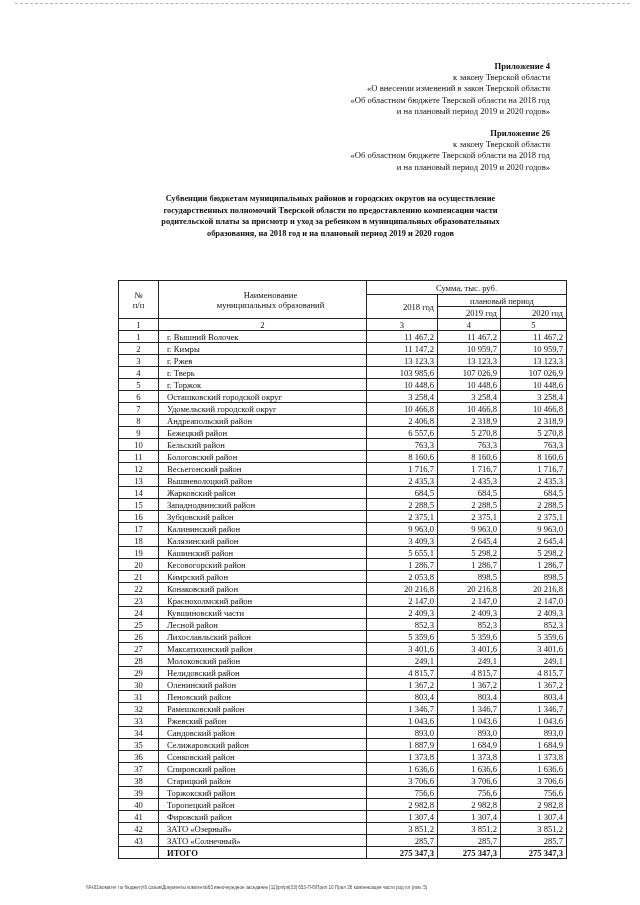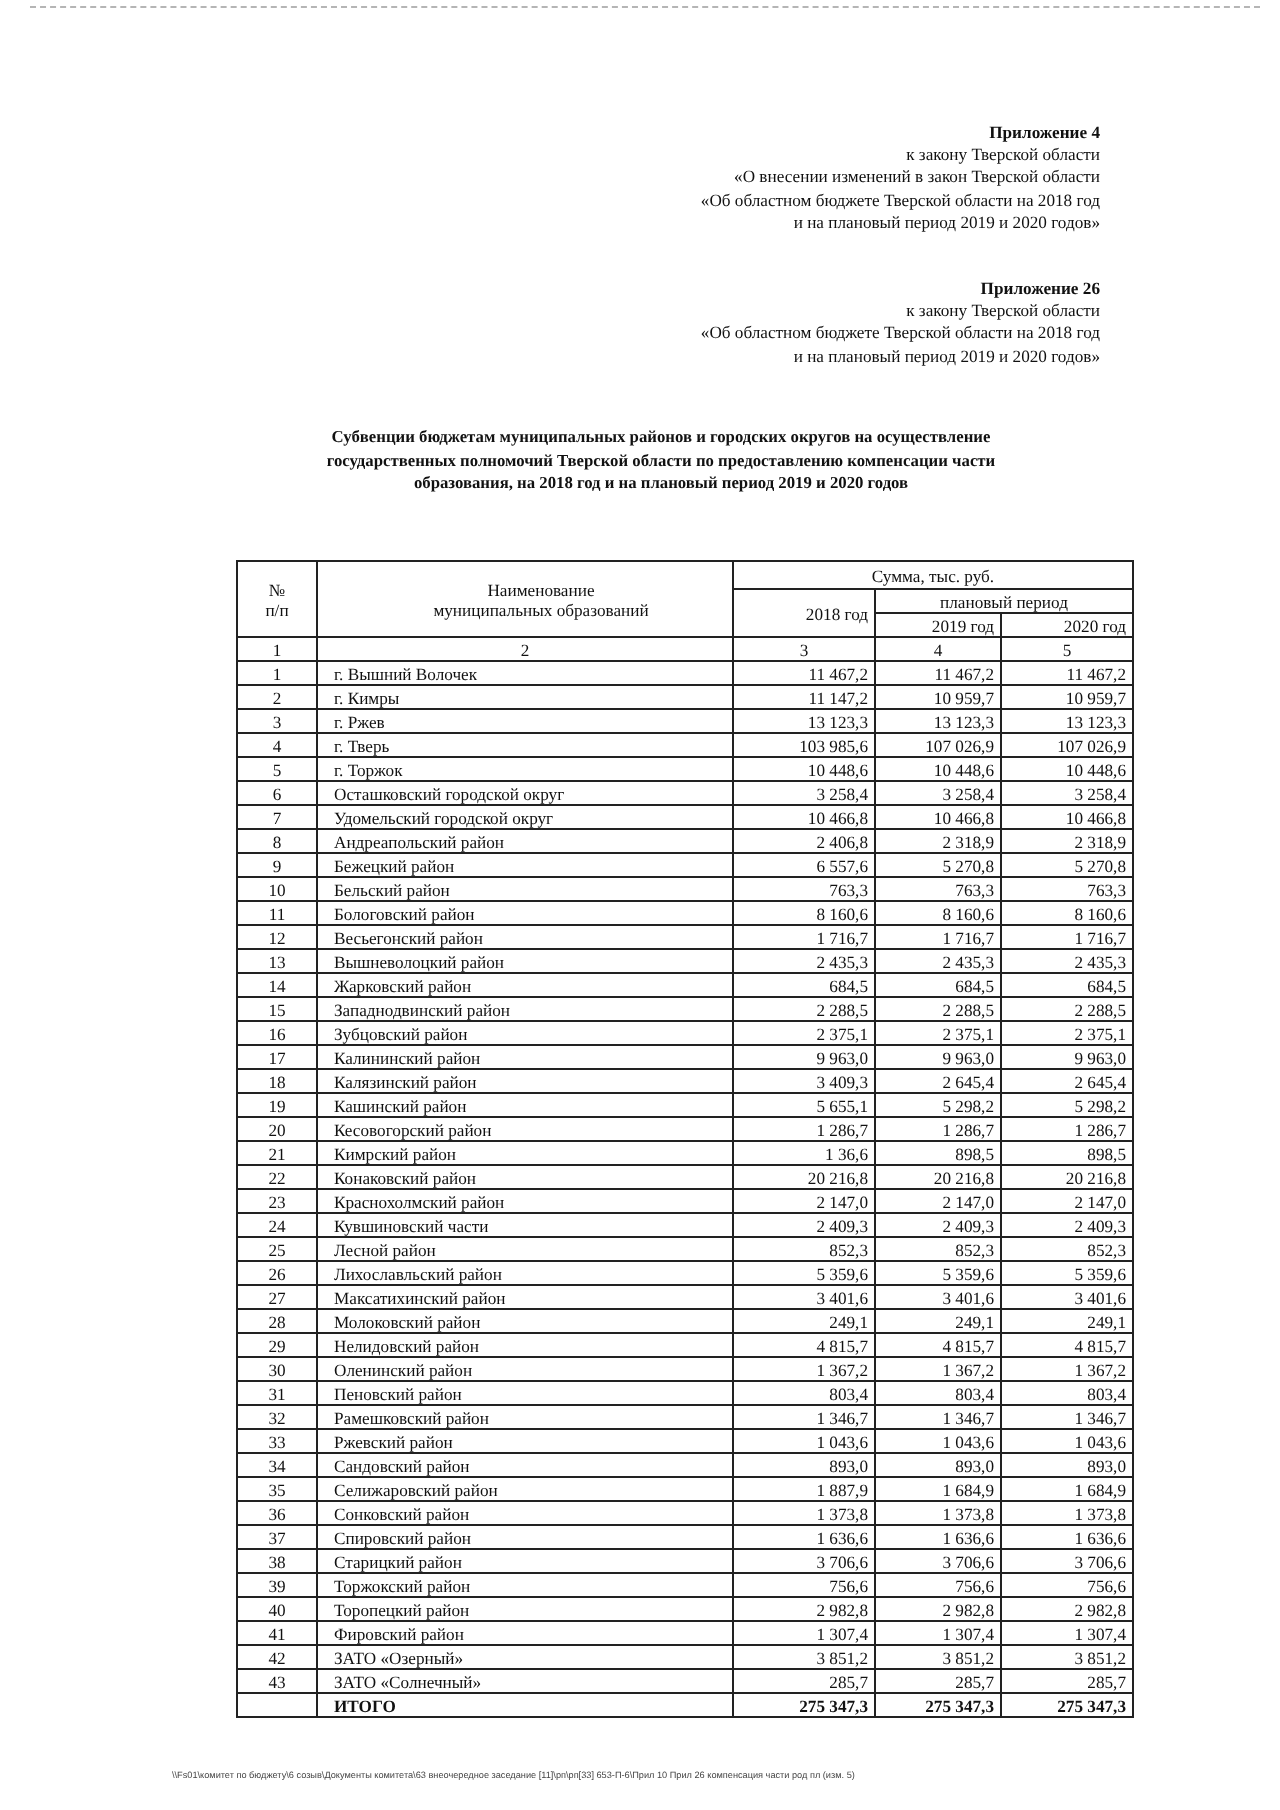--- a/index.html
+++ b/index.html
@@ -3,23 +3,23 @@
 <meta charset="utf-8">
 <style>
   html, body { margin:0; padding:0; background:#ffffff; }
   body { width:640px; height:905px; position:relative; overflow:hidden;
          font-family:"Liberation Serif", serif; color:#111; }
   .topline { position:absolute; left:15px; right:10px; top:3px; height:0;
              border-top:1px dashed #b5b5b5; }
   .appendix { position:absolute; right:90px; text-align:right; font-size:8.6px; line-height:11.2px; }
   .appendix .t { font-weight:bold; }
   #app1 { top:61px; }
-  #app2 { top:128px;margin-top:11px; }
+  #app2 { top:128px; }
   .title { position:absolute; left:138px; width:385px; top:193px; text-align:center;
-           font-weight:bold; font-size:8.4px; line-height:11.6px;margin-top:20px; }
+           font-weight:bold; font-size:8.4px; line-height:11.6px; }
   table { position:absolute; left:118px; top:280px; border-collapse:collapse;
           font-size:8.6px; table-layout:fixed; }
   td, th { border:1px solid #222; padding:0 3px; font-weight:normal; height:11px; line-height:10px;
            white-space:nowrap; overflow:hidden; }
   th { text-align:center; vertical-align:middle; }
   .c1 { width:33px; text-align:center; }
   .c2 { width:185px; text-align:left; padding-left:8px; }
   .c3 { width:64px; text-align:right; }
   .c4 { width:56px; text-align:right; }
   .c5 { width:59px; text-align:right; }
@@ -45,20 +45,21 @@
 <div class="appendix" id="app2">
   <div class="t">Приложение 26</div>
   <div>к  закону Тверской области</div>
   <div>«Об областном бюджете Тверской области на 2018 год</div>
   <div>и на плановый период 2019 и 2020 годов»</div>
 </div>
 
 <div class="title">
   <div>Субвенции бюджетам муниципальных районов и городских округов на осуществление</div>
   <div>государственных полномочий Тверской области по предоставлению компенсации части</div>
+  <div>родительской платы за присмотр и уход за ребенком в муниципальных образовательных</div>
   <div>образования, на 2018 год и на плановый период 2019 и 2020 годов</div>
 </div>
 
 <table>
   <thead>
     <tr>
       <th class="c1" rowspan="3">
         <div>№</div>
         <div>п/п</div>
       </th>
@@ -221,21 +222,21 @@
       <tr>
         <td class="c1">20</td>
         <td class="c2">Кесовогорский район</td>
         <td class="c3">1 286,7</td>
         <td class="c4">1 286,7</td>
         <td class="c5">1 286,7</td>
       </tr>
       <tr>
         <td class="c1">21</td>
         <td class="c2">Кимрский район</td>
-        <td class="c3">1 36,6</td>
+        <td class="c3">2 053,8</td>
         <td class="c4">898,5</td>
         <td class="c5">898,5</td>
       </tr>
       <tr>
         <td class="c1">22</td>
         <td class="c2">Конаковский район</td>
         <td class="c3">20 216,8</td>
         <td class="c4">20 216,8</td>
         <td class="c5">20 216,8</td>
       </tr>

